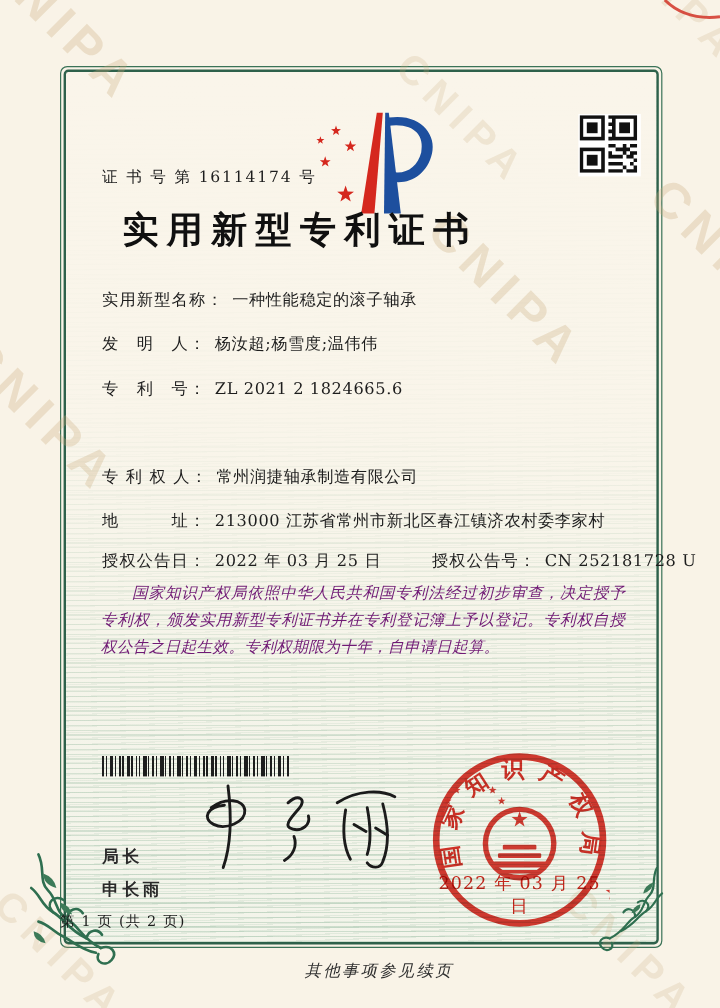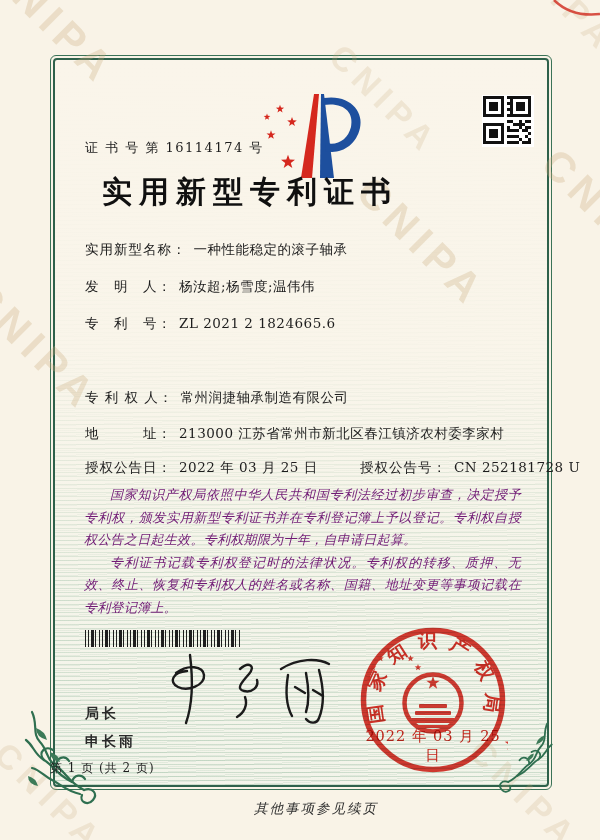--- a/index.html
+++ b/index.html
@@ -183,21 +183,20 @@
   <div class="abs row" style="top:425px;">
     <span class="lbl">地　　　址：</span><span class="val">213000 江苏省常州市新北区春江镇济农村委李家村</span>
   </div>
   <div class="abs row" style="top:459px;">
     <span class="lbl">授权公告日：</span><span class="val">2022 年 03 月 25 日</span>
     <span class="lbl" style="margin-left:38px;">授权公告号：</span><span class="val">CN 252181728 U</span>
   </div>
 
   <div class="abs body-text">
     <p>国家知识产权局依照中华人民共和国专利法经过初步审查，决定授予专利权，颁发实用新型专利证书并在专利登记簿上予以登记。专利权自授权公告之日起生效。专利权期限为十年，自申请日起算。</p>
-    <p>专利证书记载专利权登记时的法律状况。专利权的转移、质押、无效、终止、恢复和专利权人的姓名或名称、国籍、地址变更等事项记载在专利登记簿上。</p>
   </div>
 
   <div class="abs barcode"></div>
 
   <div class="abs signer" style="top:666px;">局长</div>
   <div class="abs signer" style="top:694px;">申长雨</div>
 
   <svg class="abs signature-svg" width="195" height="90" viewBox="0 0 195 90">
     <g fill="none" stroke="#1b1b1b" stroke-width="2.4" stroke-linecap="round">
       <path d="M28,28 C40,19 55,21 56,30 C57,40 40,47 30,42 C20,37 25,27 39,26"></path>

